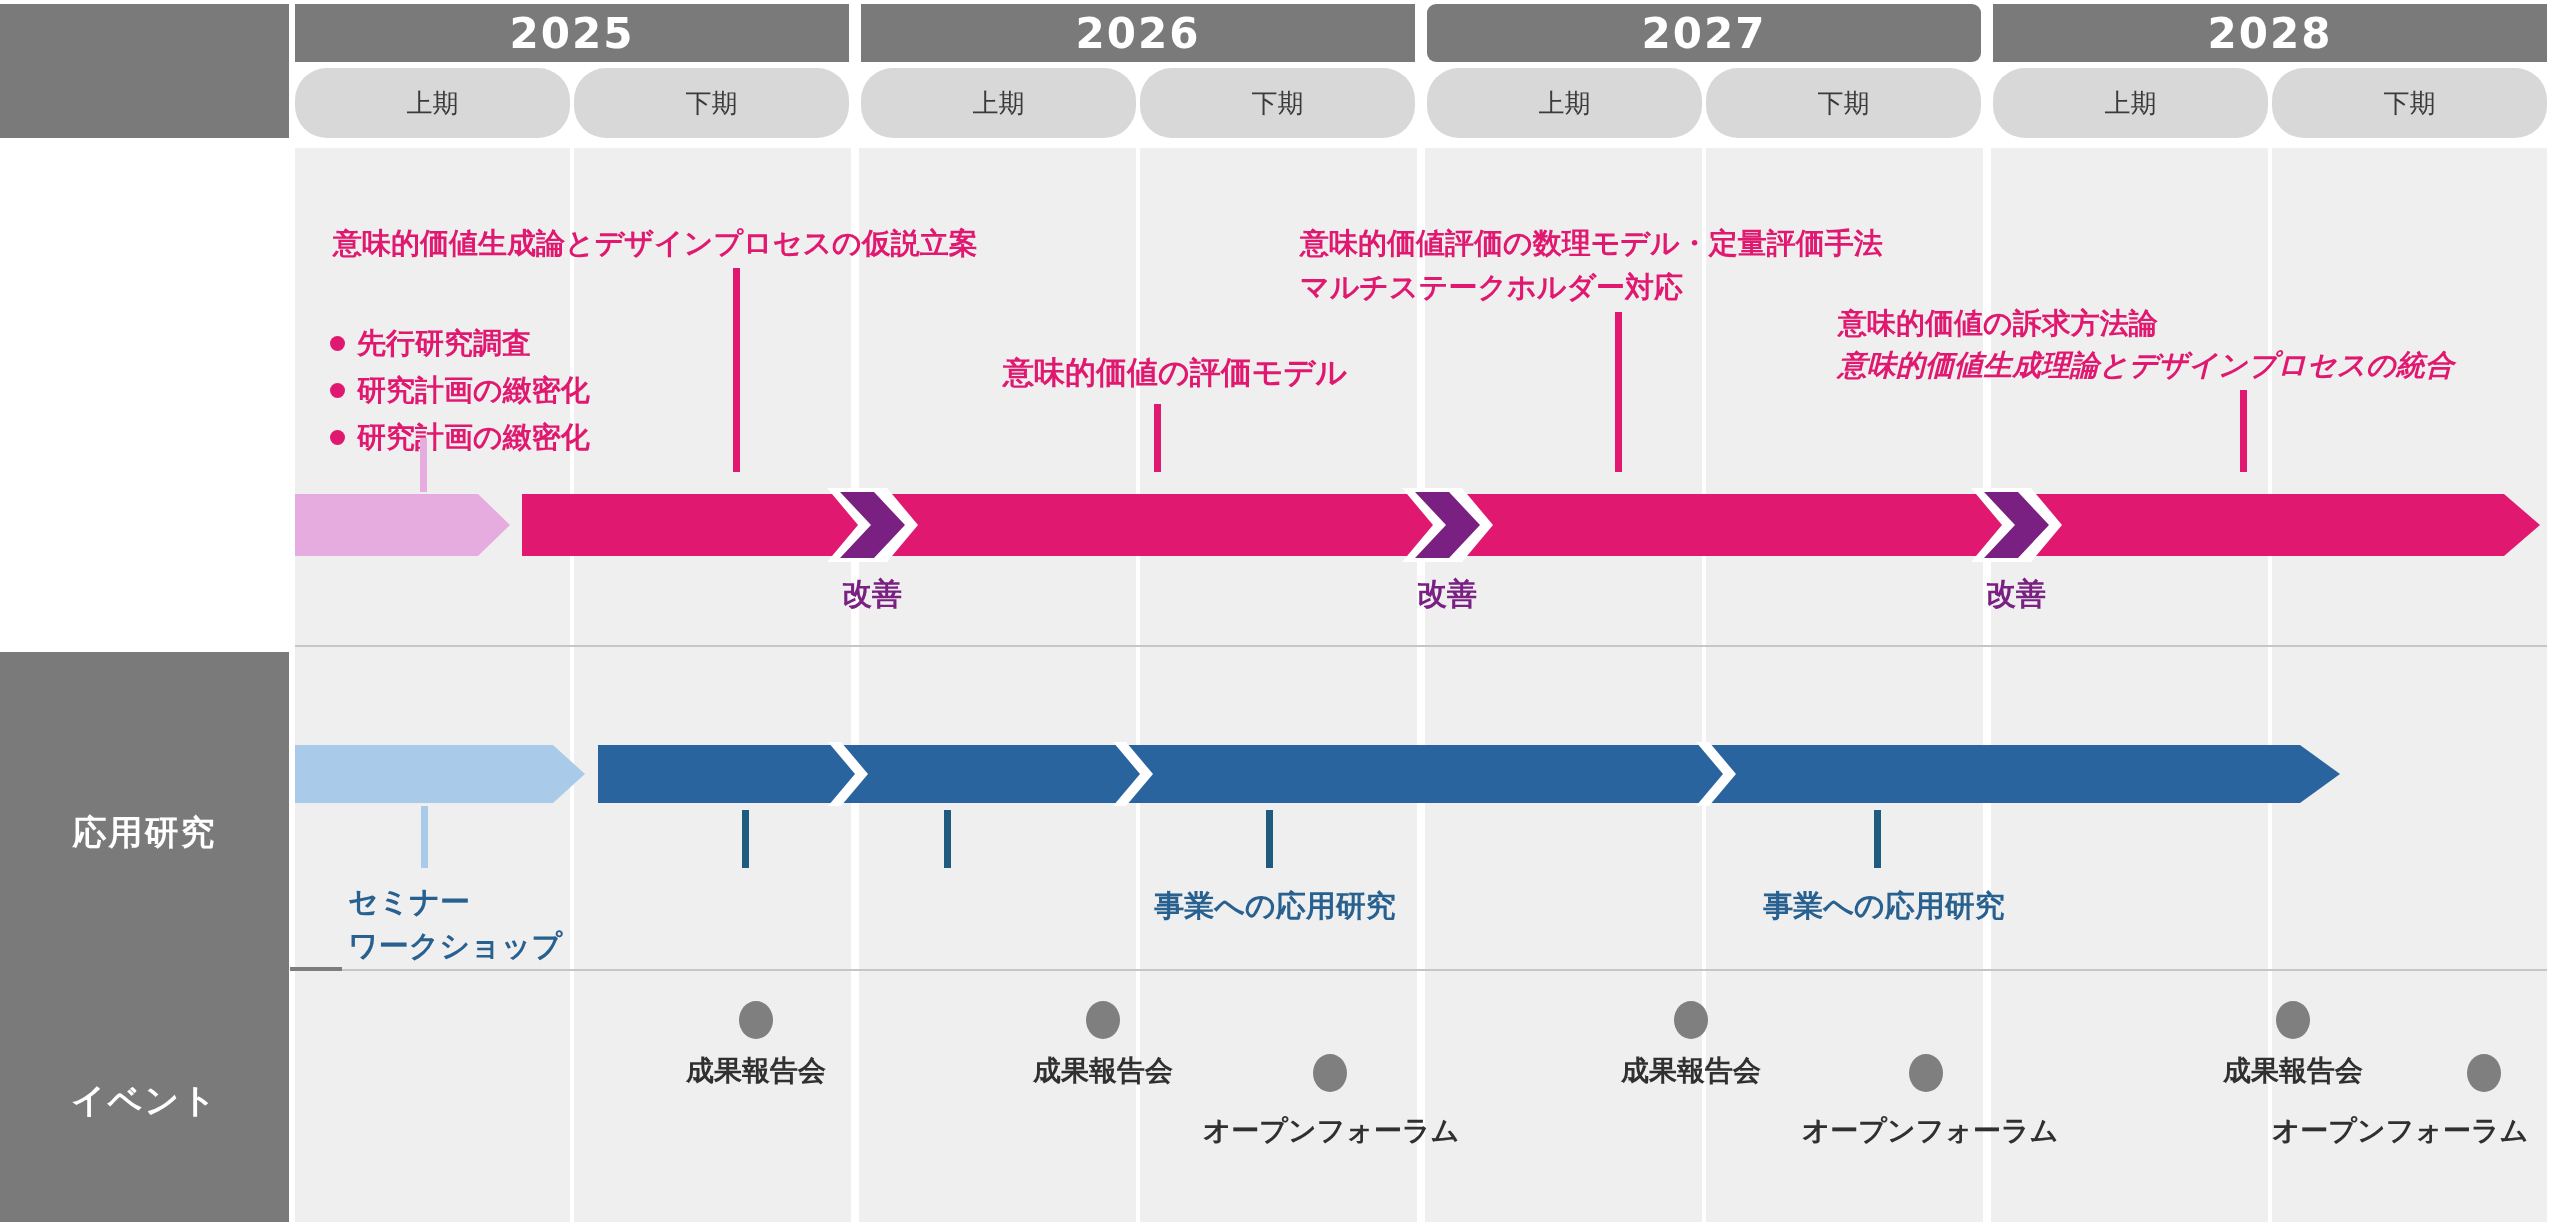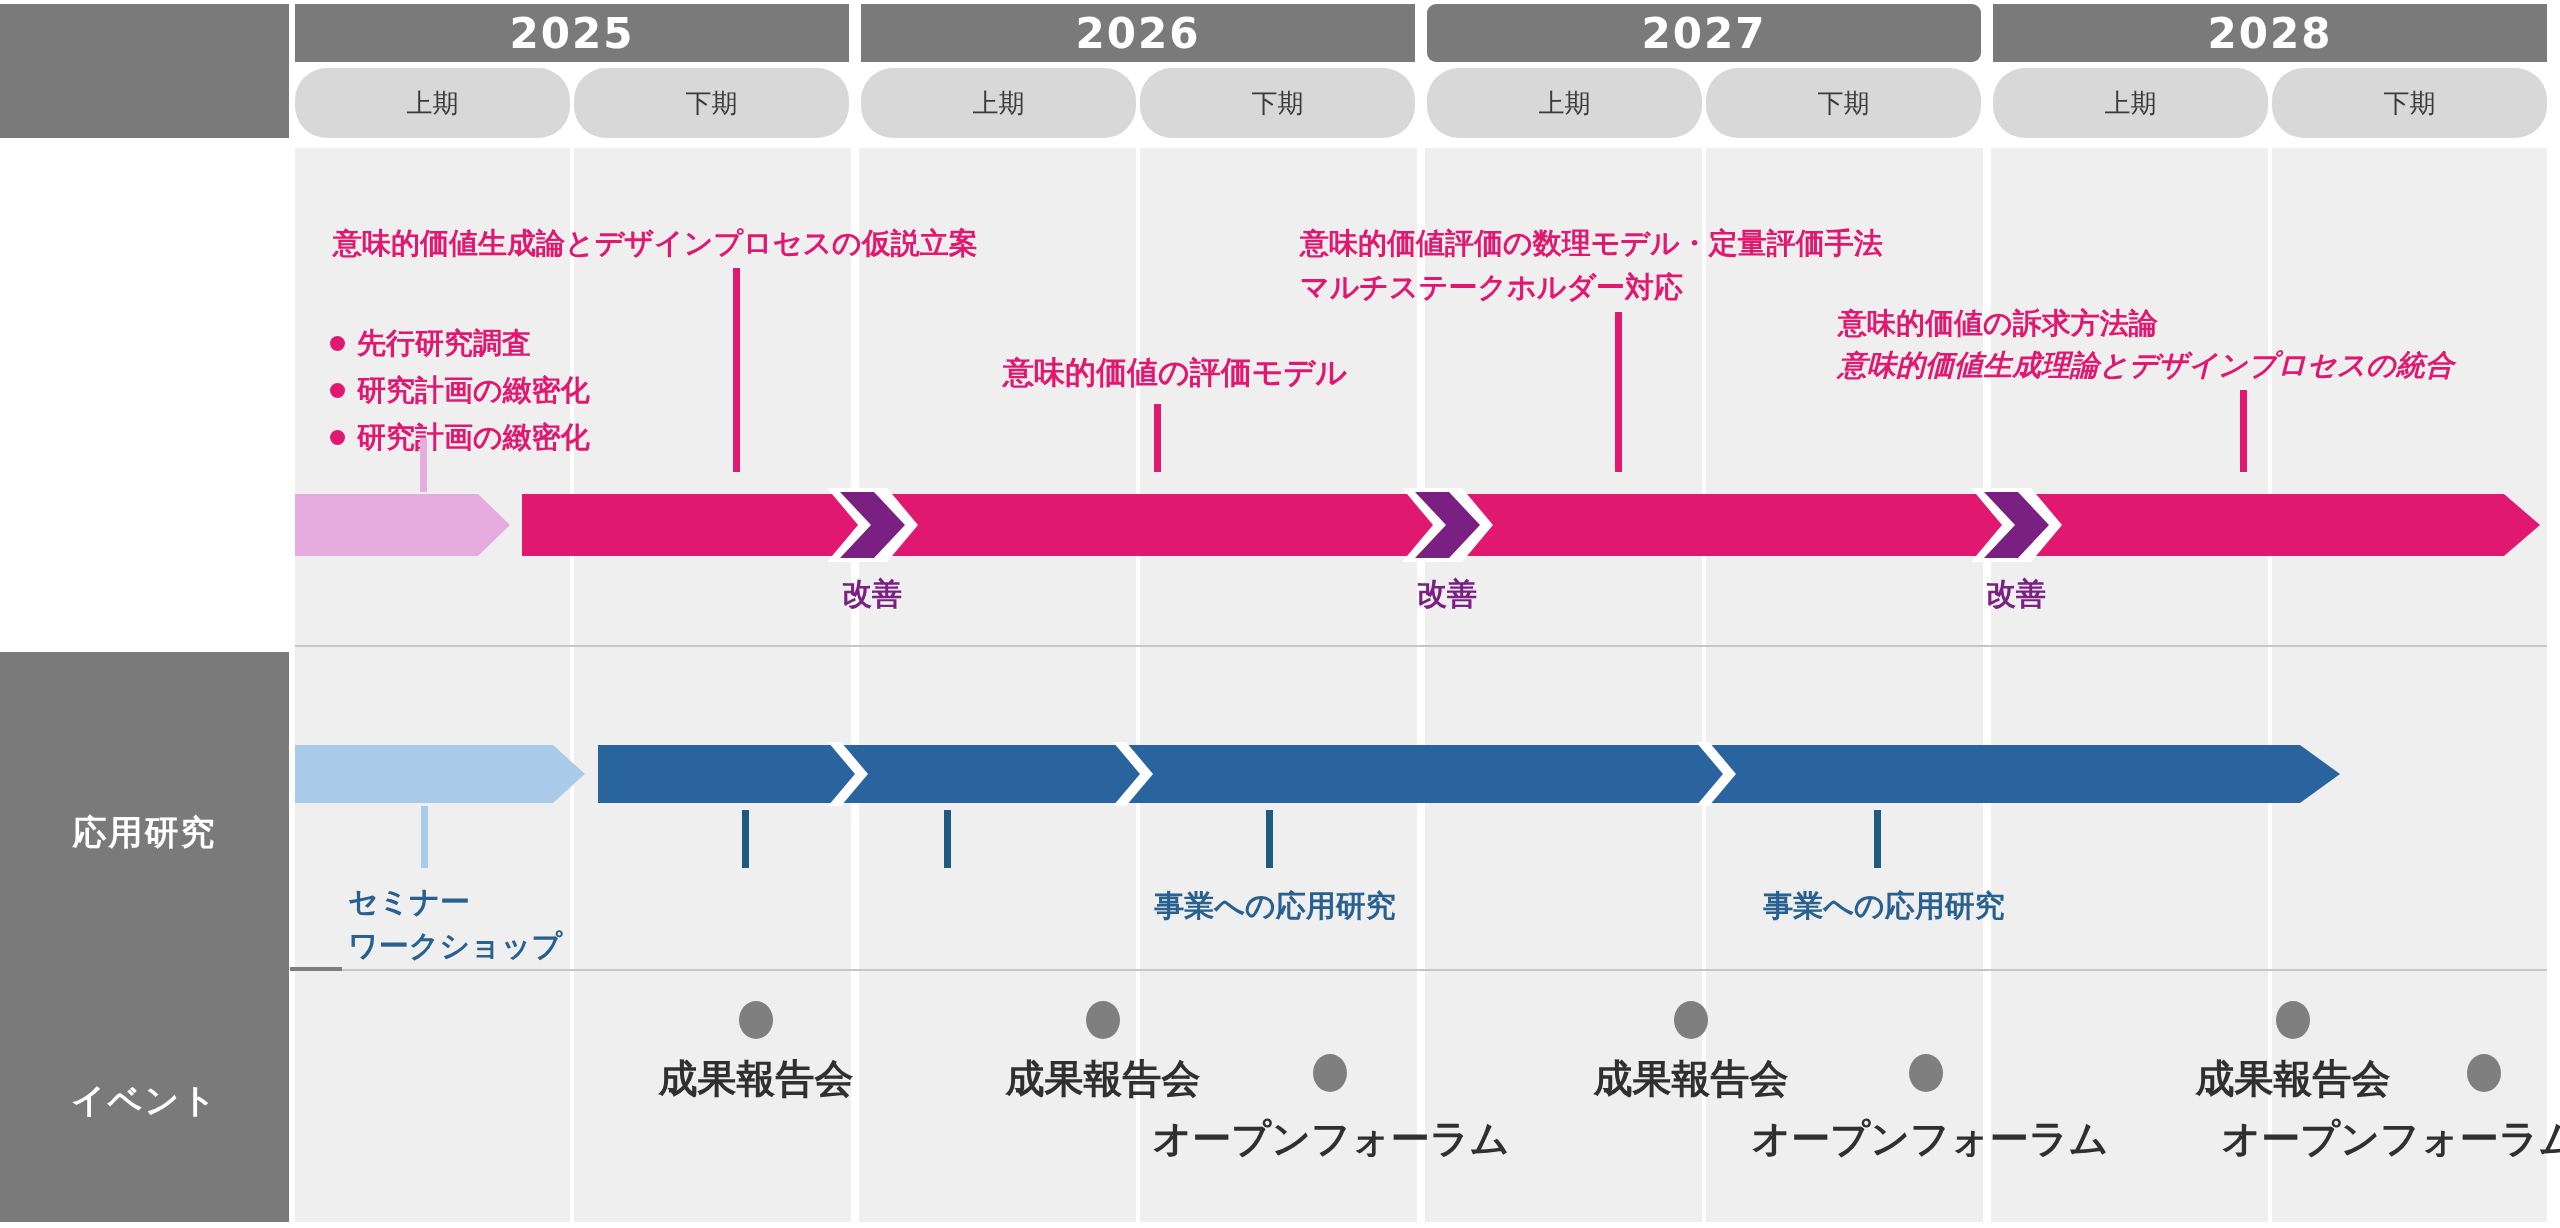--- a/index.html
+++ b/index.html
@@ -30,21 +30,21 @@
   .tick.lblue{background:var(--light-blue,#a9cbe9);}
   .ann{position:absolute;font-size:29px;font-weight:bold;color:var(--magenta,#e0186f);white-space:nowrap;}
   .bluelabel{position:absolute;font-size:30px;font-weight:bold;color:var(--blue-text,#28618f);white-space:nowrap;}
   .centered{text-align:center;}
   .kaizen{position:absolute;top:574px;width:160px;text-align:center;font-size:30px;font-weight:bold;color:var(--purple,#7a2082);}
   .bullets{position:absolute;left:330px;top:320px;}
   .bullet-row{display:flex;align-items:center;height:47px;}
   .bullet-dot{width:15px;height:15px;border-radius:50%;background:var(--magenta,#e0186f);margin-right:12px;flex:none;}
   .bullet-text{font-size:29px;font-weight:bold;color:var(--magenta,#e0186f);white-space:nowrap;}
   .dot{position:absolute;width:34px;height:38px;border-radius:50%;background:var(--dot-gray,#7f7f7f);}
-  .ev{position:absolute;width:400px;text-align:center;font-size:39px;font-weight:600;color:var(--event-text,#303030);white-space:nowrap;}
+  .ev{position:absolute;width:400px;text-align:center;font-size:28px;font-weight:600;color:var(--event-text,#303030);white-space:nowrap;}
   svg.bands{position:absolute;left:0;top:0;pointer-events:none;}
 </style>
 </head>
 <body>
 
 <div id="page">
 
   <div class="content-bg"></div>
   <div class="gridline" style="left:570px;width:4px;"></div>
   <div class="gridline" style="left:851px;width:8px;"></div>

